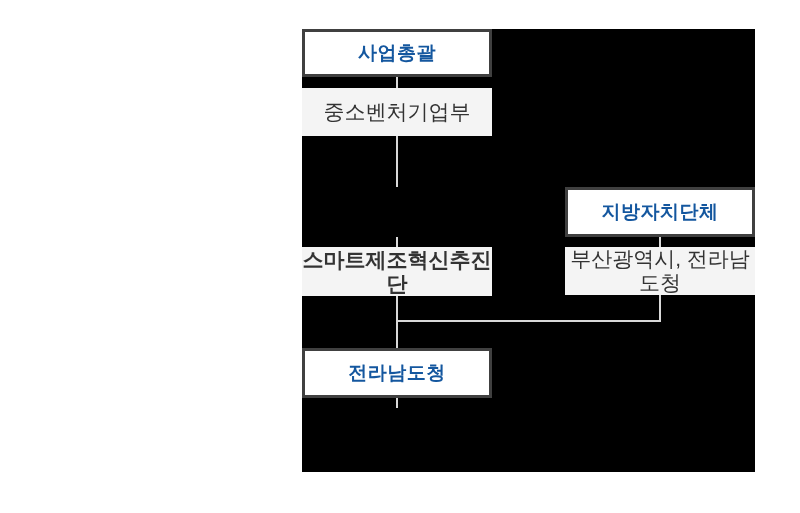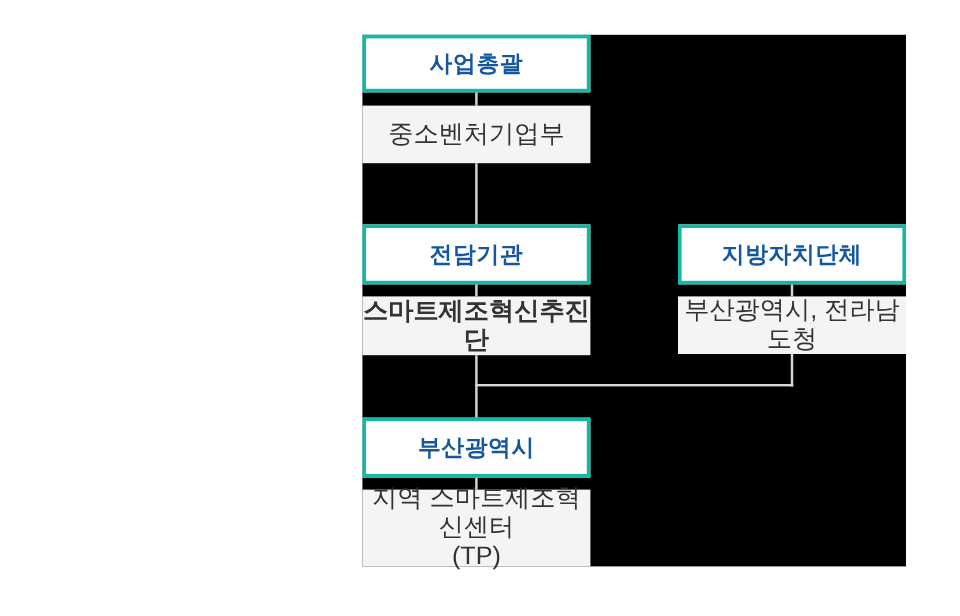--- a/index.html
+++ b/index.html
@@ -28,21 +28,21 @@
   .box {
     position: absolute;
     box-sizing: border-box;
     display: flex;
     align-items: center;
     justify-content: center;
     text-align: center;
   }
   .box.header {
     background: #ffffff;
-    border: 3px solid #14b8a6;
+    border: 3px solid #404040;
     color: #14579f;
     font-weight: bold;
     font-size: 19px;
     letter-spacing: 0.5px;
   }
   .box.org {
     background: #f4f4f4;
     color: #333333;
     font-size: 21px;
     line-height: 24px;
@@ -96,35 +96,28 @@
   <div class="line h h1"></div>
   <div class="line v v-left  l7"></div>
 
   <div class="box header col-left hdr-supervision">
     <span>사업총괄</span>
   </div>
   <div class="box org col-left org-supervision">
     <span>중소벤처기업부</span>
   </div>
 
-  <div class="box header col-left hdr-dedicated">
-    <span>전담기관</span>
-  </div>
   <div class="box org col-left org-dedicated">
     <span>스마트제조혁신추진단</span>
   </div>
 
   <div class="box org col-right org-local">
     <span>부산광역시, 전라남도청</span>
   </div>
   <div class="box header col-right hdr-local">
     <span>지방자치단체</span>
   </div>
 
   <div class="box header col-left hdr-host">
-    <span>부산광역시</span>
-  </div>
-  <div class="box org col-left org-host">
-    <span>지역 스마트제조혁신센터</span>
-    <span>(TP)</span>
+    <span>전라남도청</span>
   </div>
 
 </div>
 
 </body></html>

